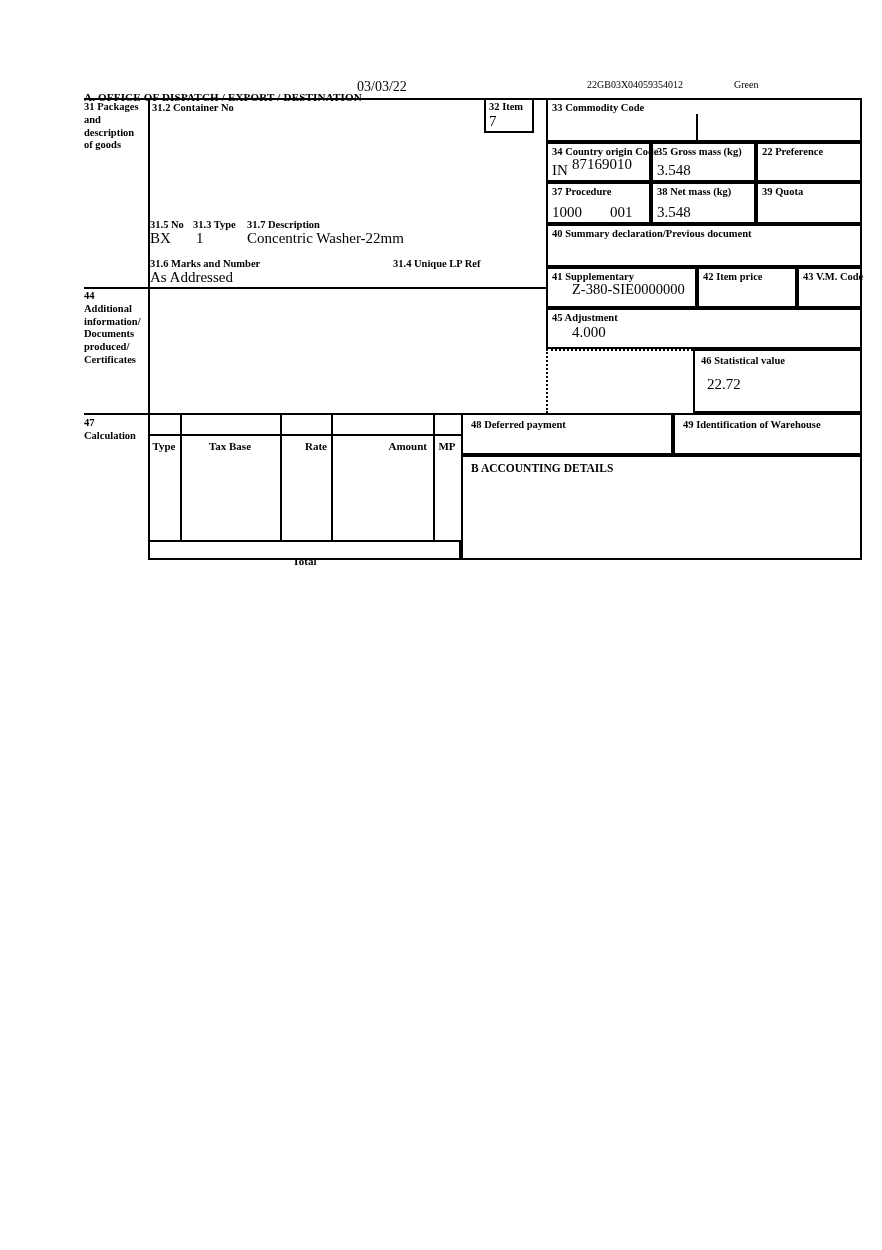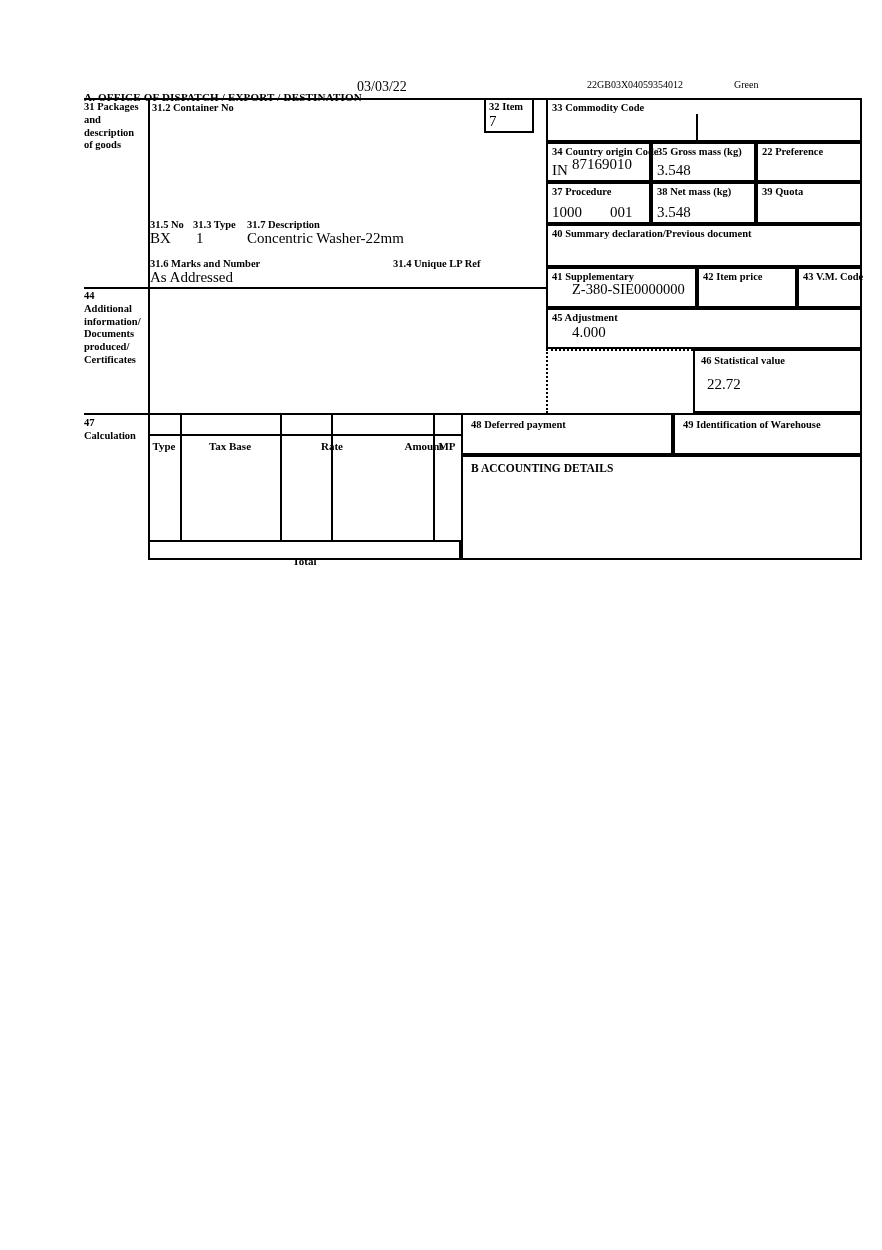--- a/index.html
+++ b/index.html
@@ -15,21 +15,21 @@
   .box{position:absolute;box-sizing:border-box;border:2px solid #000;background:transparent;}
   .box .lbl{position:absolute;top:2px;left:4px;}
   .box .val{position:absolute;top:21px;left:4px;}
   .val.indent{left:24px;margin-top:36px;}
   .hline{position:absolute;box-sizing:border-box;border-top:2px solid #000;height:0;}
   .vline{position:absolute;box-sizing:border-box;border-left:2px solid #000;width:0;}
   .dotted-region{position:absolute;box-sizing:border-box;border-top:2px dotted #000;border-left:2px dotted #000;}
   .hdrsmall{font-weight:bold;font-size:11px;white-space:nowrap;margin-top:10px;}
   .colhead{position:absolute;top:417px;font-weight:bold;font-size:11px;line-height:1;margin-top:24px;}
   .center{text-align:center;}
-  .right{text-align:right;padding-left:16px;}
+  .right{text-align:right;}
 </style>
 </head>
 <body>
 
 <div class="abs hdrsmall" style="left:84px;top:81px;letter-spacing:.2px">A.  OFFICE OF DISPATCH / EXPORT / DESTINATION</div>
 <div class="abs val" style="left:357px;top:80px;font-size:14px">03/03/22</div>
 <div class="abs val" style="left:587px;top:80px;font-size:10px">22GB03X04059354012</div>
 <div class="abs val" style="left:734px;top:80px;font-size:10px">Green</div>
 
 <div class="hline" style="left:84px;top:98px;width:462px"></div>

